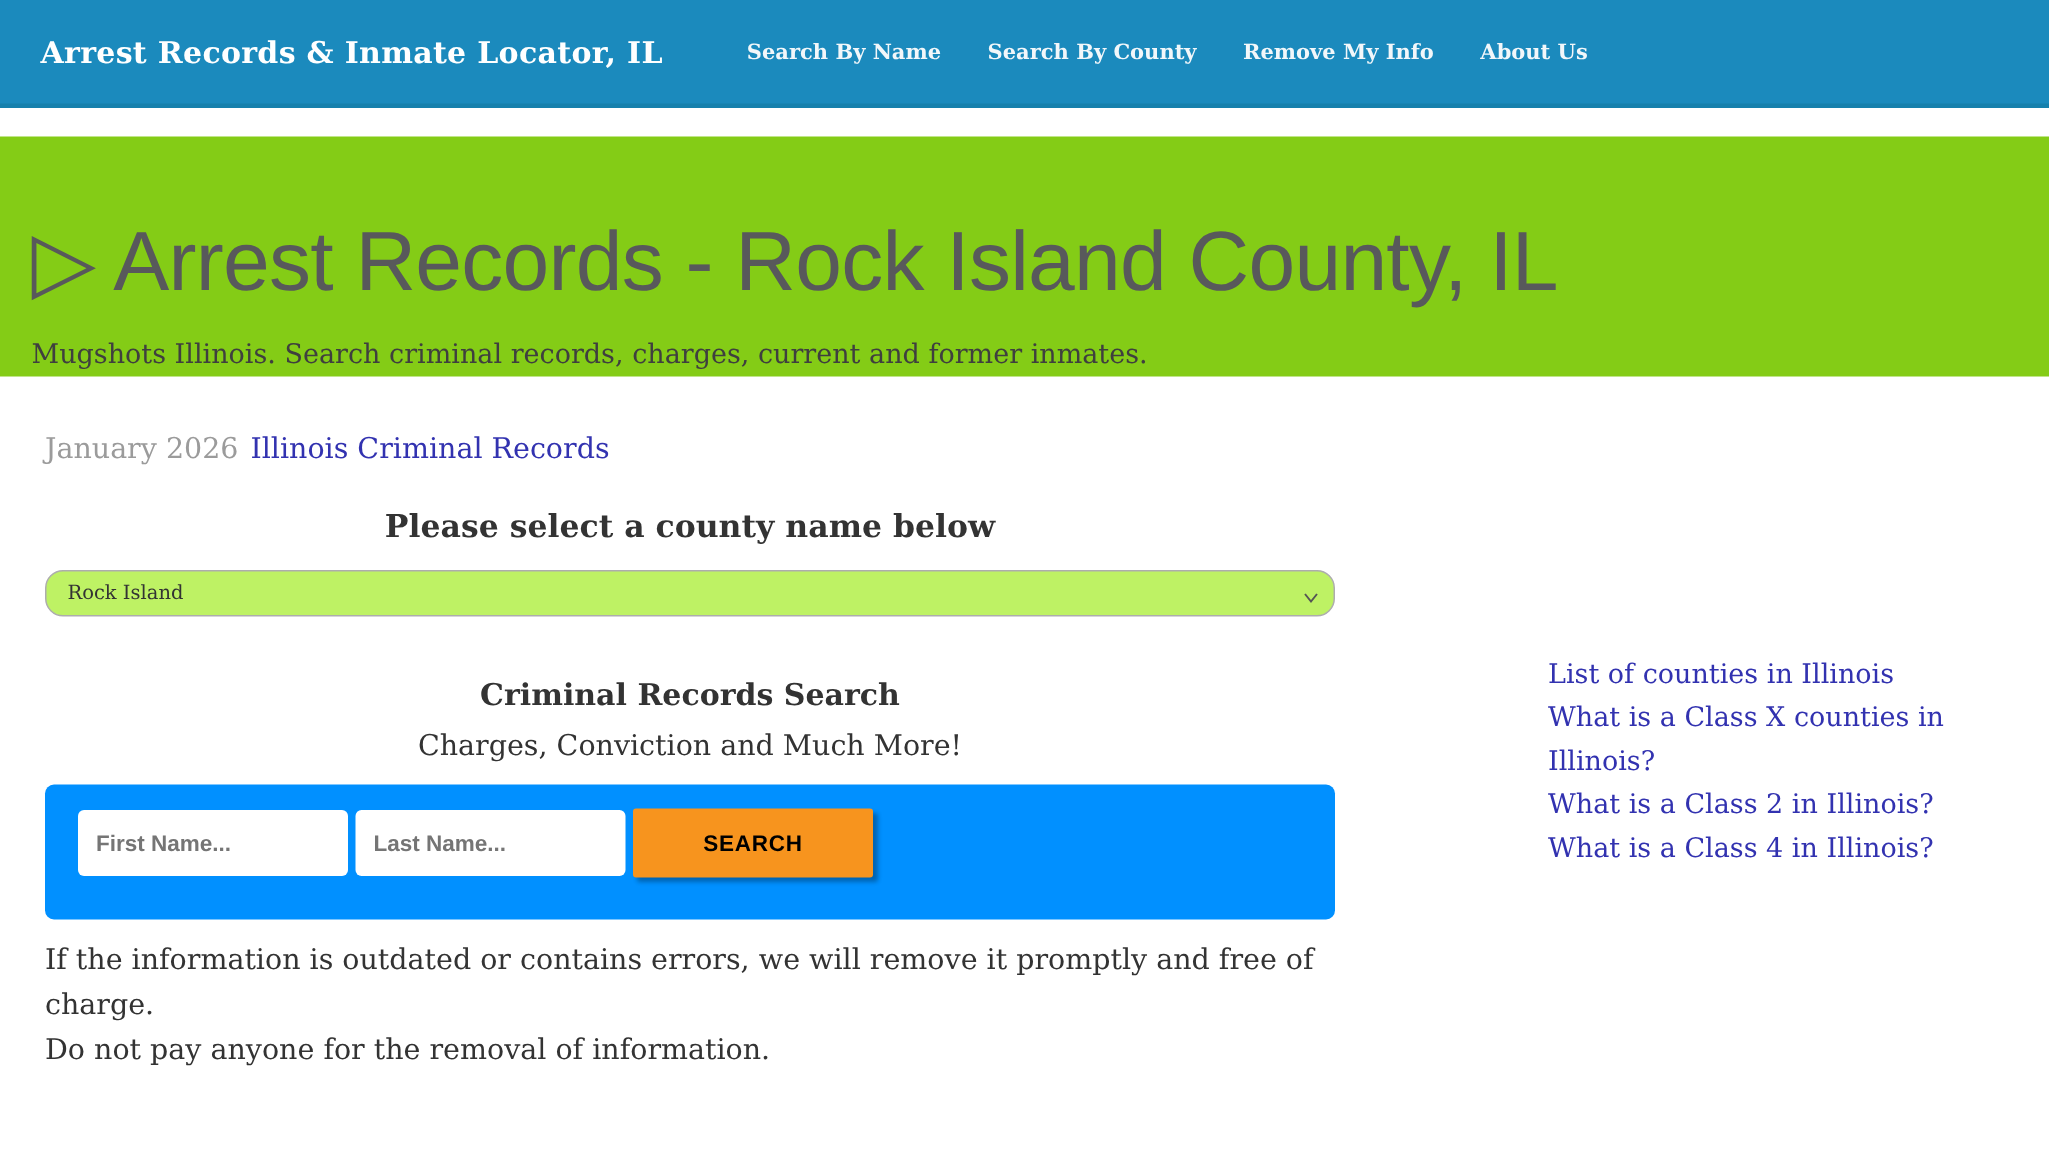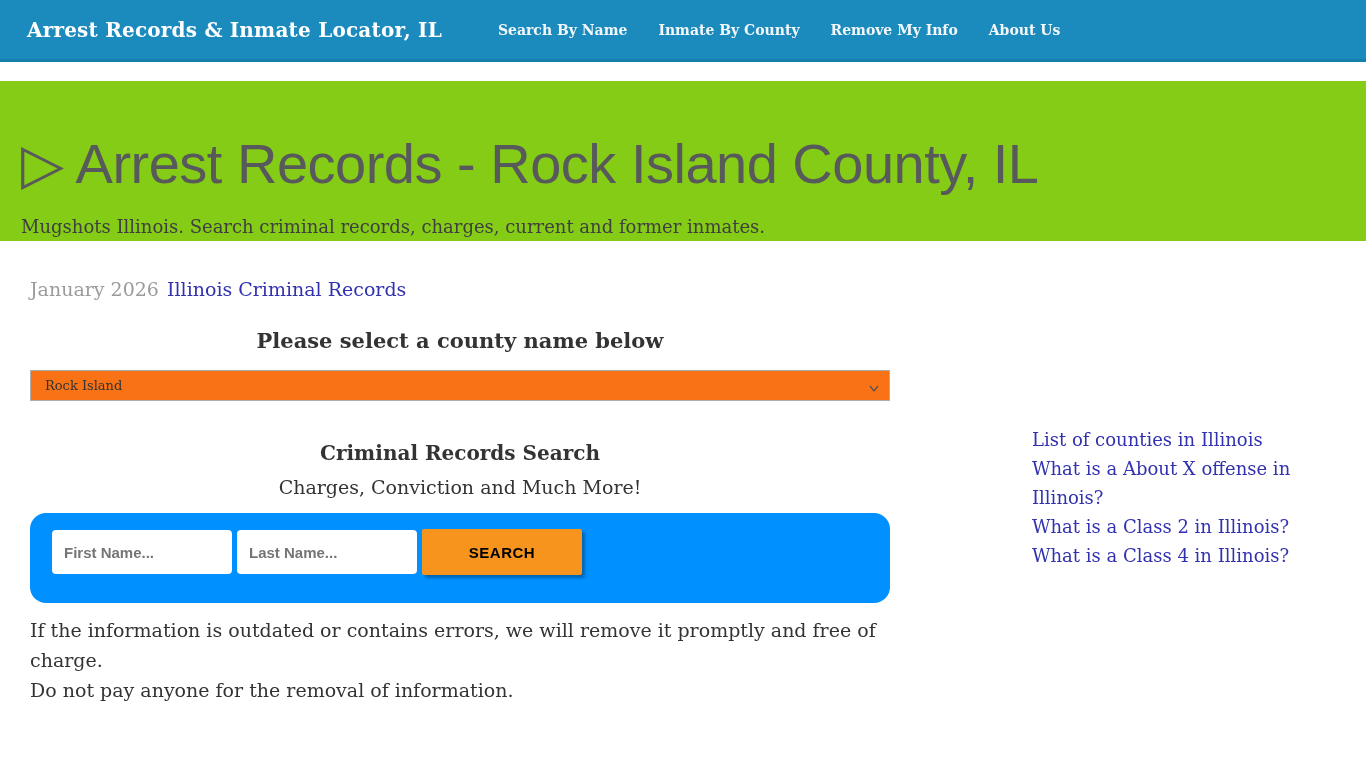--- a/index.html
+++ b/index.html
@@ -5,21 +5,21 @@
   * { box-sizing: border-box; }
   html, body { margin: 0; padding: 0; }
   body {
     width: 1366px; height: 768px; overflow: hidden;
     background: #ffffff;
     font-family: "DejaVu Serif", serif;
   }
 
   
   .navbar {
-    height: 62px; background: #1b8abd;
+    height: 72px; background: #1b8abd;
     display: flex; align-items: center;
     padding: 0 27px; border-bottom: 3px solid #1680ac;
   }
   .brand {
     color: #ffffff; font-size: 20px; font-weight: 700;
     text-decoration: none; letter-spacing: 0.2px; cursor: pointer;
   }
   .nav-links { display: flex; margin-left: 56px; }
   .nav-links a {
     color: #f2f7fa; font-size: 14px; font-weight: 700;
@@ -51,39 +51,39 @@
   .date-link { color: #3232b0; text-decoration: none; cursor: pointer; }
 
   .county-prompt {
     margin: 28px 0 0 0; text-align: center;
     font-size: 21px; font-weight: 700; color: #333333;
   }
 
   .select-wrap { position: relative; margin-top: 17px; }
   .county-select {
     width: 100%; height: 31px; appearance: none; -webkit-appearance: none;
-    background: #f97316; border: 1px solid #adadad; border-radius: 0;
+    background: #bef264; border: 1px solid #adadad; border-radius: 12px;
     font-family: "DejaVu Serif", serif; font-size: 13px; color: #333333;
     padding: 0 30px 0 14px; cursor: pointer;
   }
   .select-chevron {
     position: absolute; right: 10px; top: 9px; pointer-events: none;
   }
 
   .search-heading {
     margin: 40px 0 0 0; text-align: center;
     font-size: 20px; font-weight: 700; color: #333333;
   }
   .search-subheading {
     margin: 11px 0 0 0; text-align: center;
     font-size: 19px; color: #333333;
   }
 
   .search-box {
-    margin-top: 15px; background: #0190ff; border-radius: 16px;
+    margin-top: 15px; background: #0190ff; border-radius: 6px;
     padding: 17px 22px 28px 22px; display: flex; align-items: flex-start;
   }
   .field {
     width: 180px; height: 44px; border: none; border-radius: 4px;
     margin-right: 5px; padding: 0 12px; background: #ffffff;
     font-family: "Liberation Sans", sans-serif; font-size: 15px;
     font-weight: 700; color: #6f6f6f;
   }
   .field::placeholder { color: #757575; opacity: 1; font-weight: 700; }
   .field.state { font-weight: 400; color: #8a8a8a; margin-right: 0; }
@@ -104,21 +104,21 @@
     color: #3232b0; text-decoration: none; cursor: pointer;
   }
 </style>
 </head>
 <body>
 
 <header class="navbar">
   <a class="brand">Arrest Records &amp; Inmate Locator, IL</a>
   <nav class="nav-links">
     <a>Search By Name</a>
-    <a>Inmate By County</a>
+    <a>Search By County</a>
     <a>Remove My Info</a>
     <a>About Us</a>
   </nav>
 </header>
 
 <section class="hero">
   <h1 class="hero-title">▷ Arrest Records - Rock Island County, IL</h1>
   <p class="hero-subtitle">Mugshots Illinois. Search criminal records, charges, current and former inmates.</p>
 </section>
 
@@ -155,19 +155,19 @@
     <div class="disclaimer">
       <div>If the information is outdated or contains errors, we will remove it promptly and free of charge.</div>
       <div>Do not pay anyone for the removal of information.</div>
     </div>
 
   </div>
 
   <aside class="side-col">
     <div class="side-links">
       <a>List of counties in Illinois</a>
-      <a>What is a About X offense in Illinois?</a>
+      <a>What is a Class X counties in Illinois?</a>
       <a>What is a Class 2 in Illinois?</a>
       <a>What is a Class 4 in Illinois?</a>
     </div>
   </aside>
 
 </div>
 
 </body></html>

